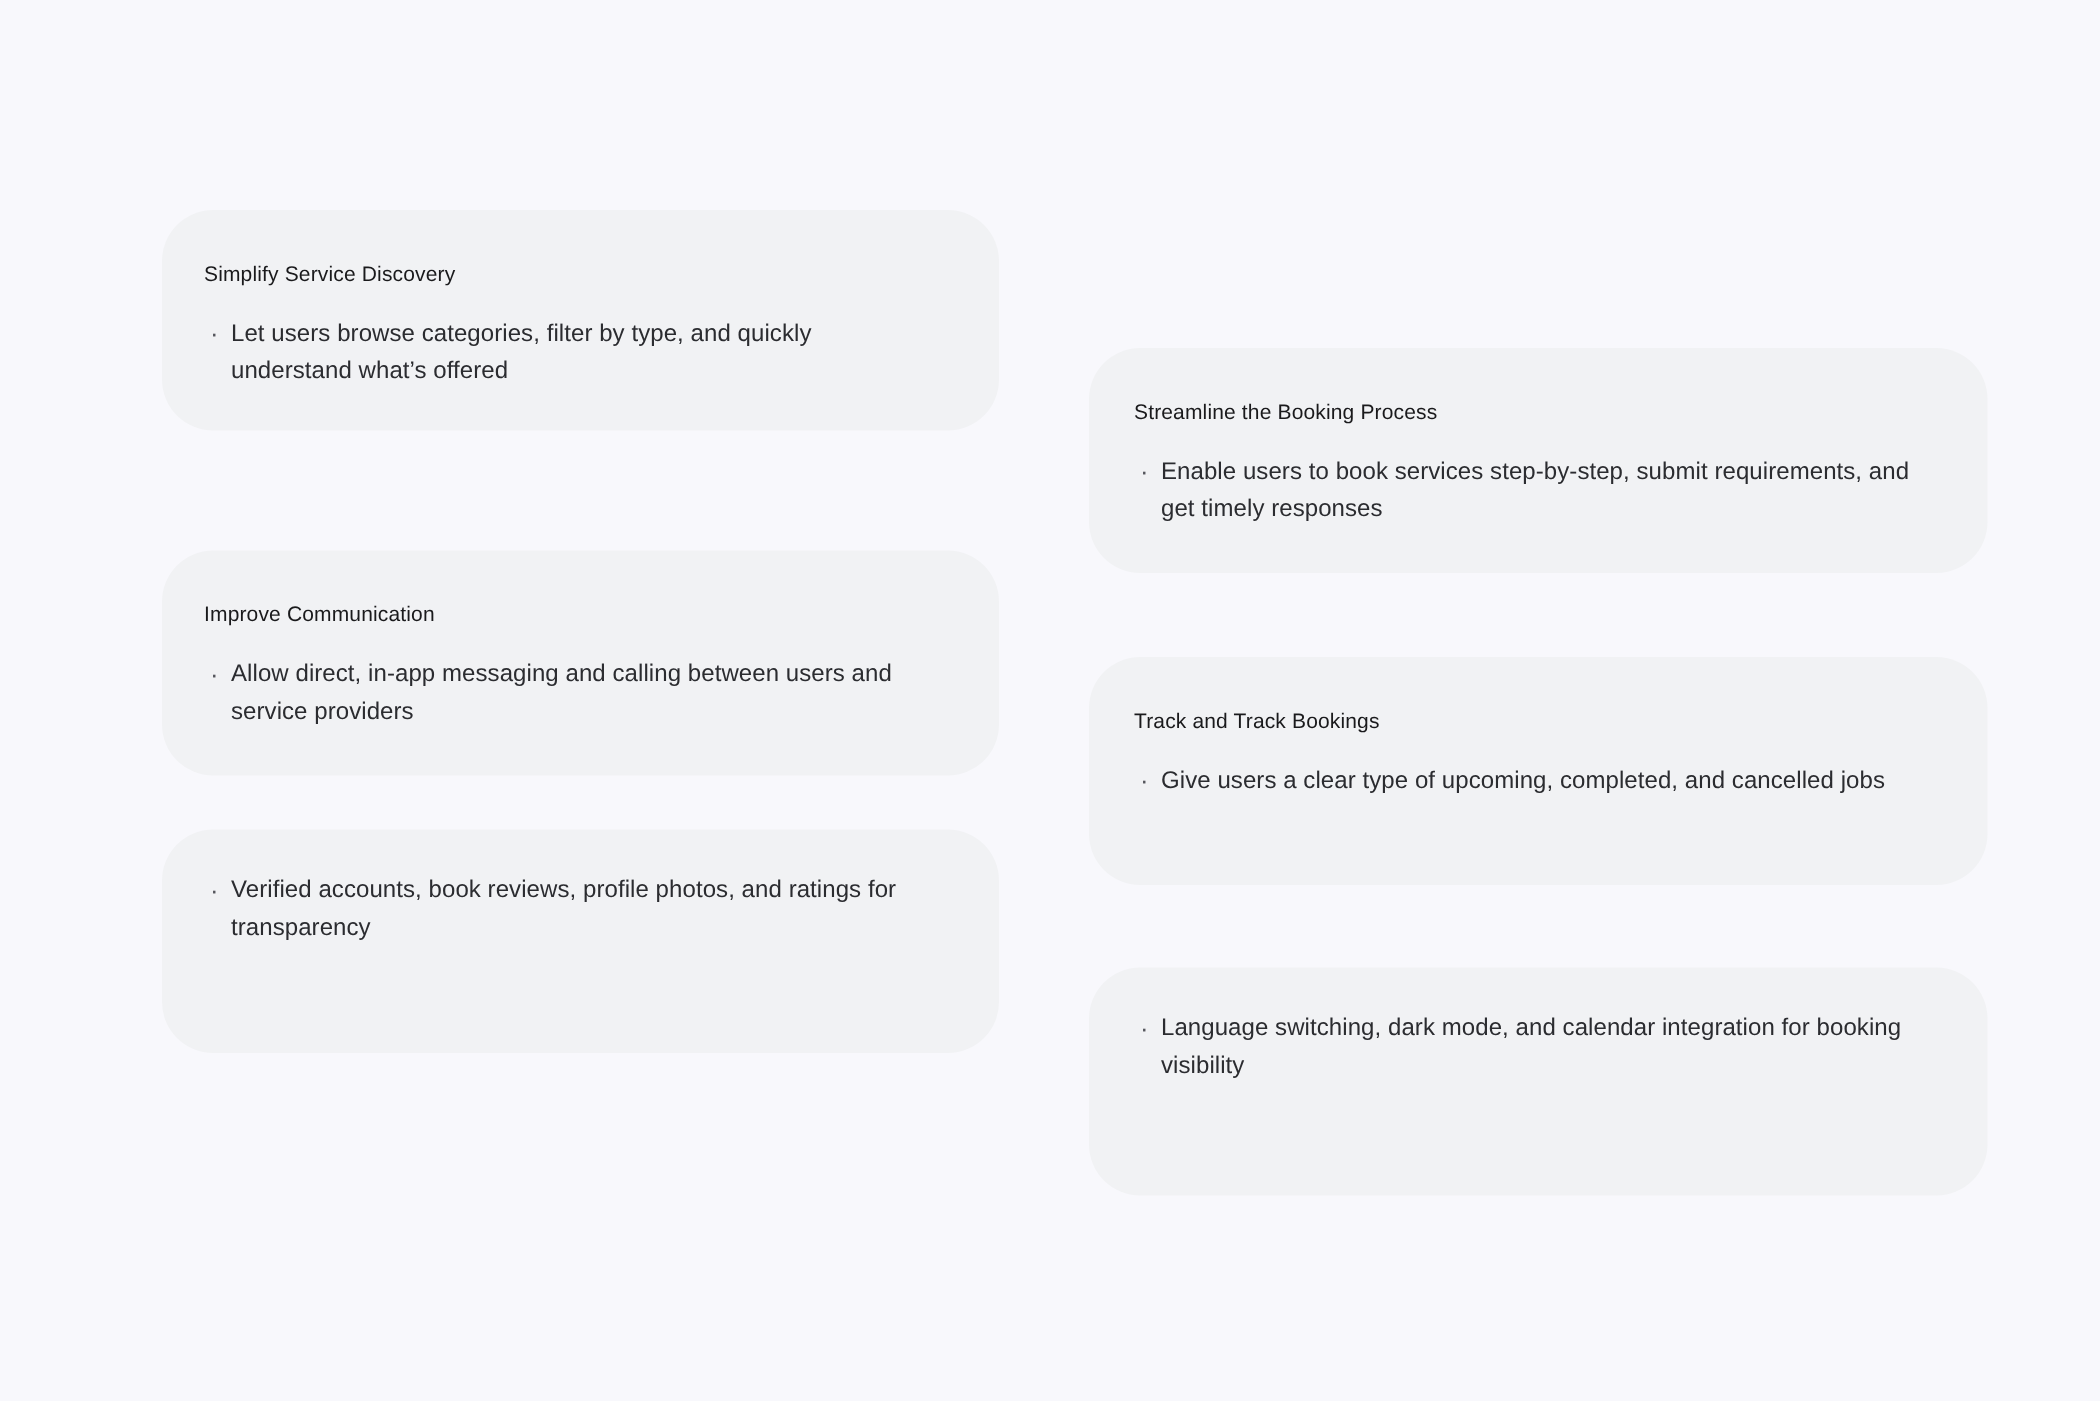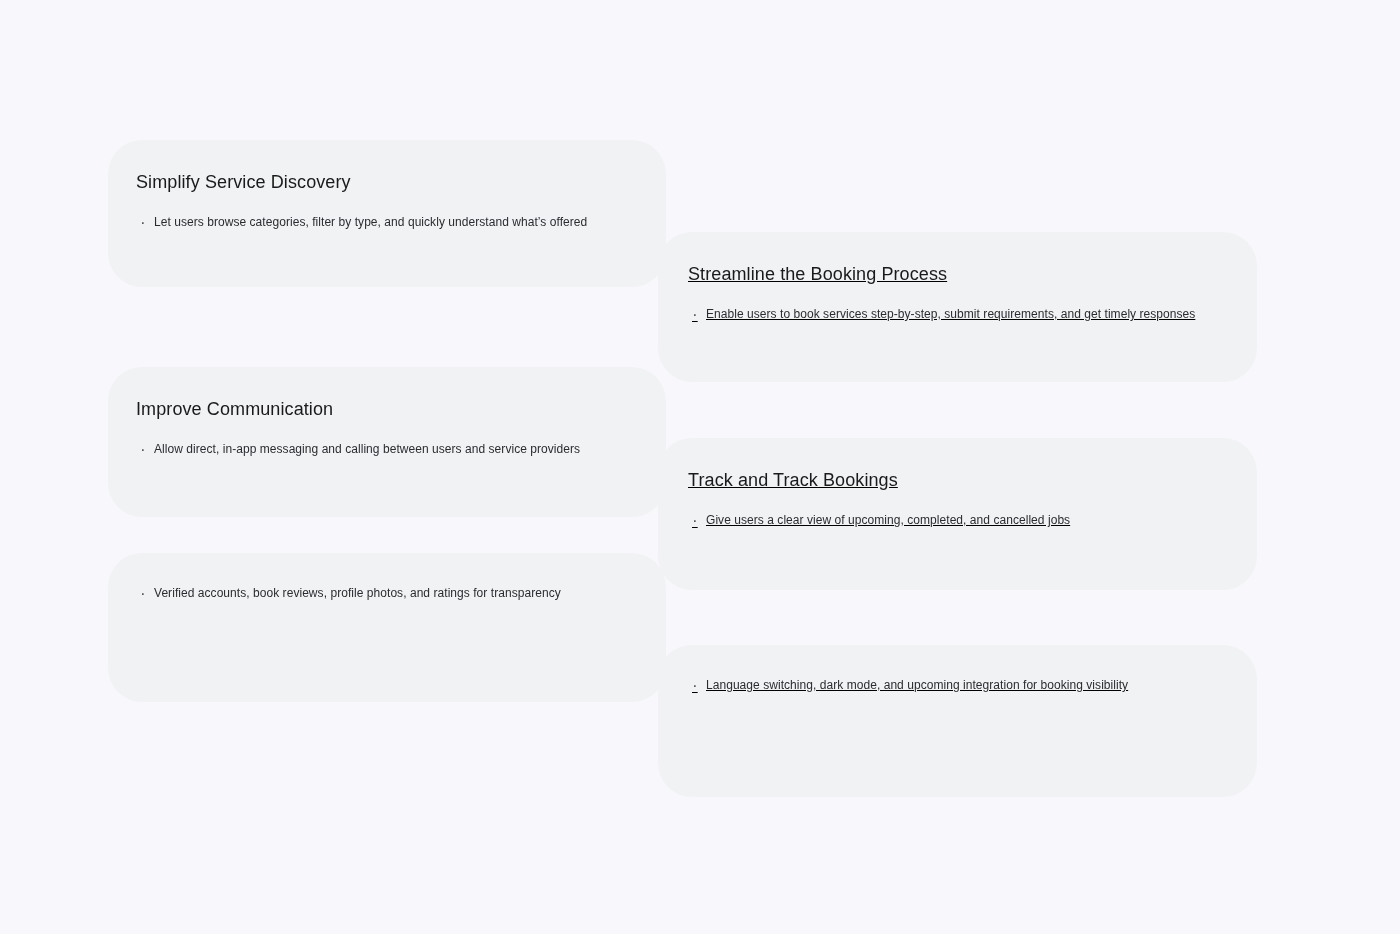--- a/index.html
+++ b/index.html
@@ -30,33 +30,33 @@
   }
 
   
   .col-left { left: 108px; width: 558px; }
   .col-left .card-inner { padding: 28px 30px 26px 28px; }
   .card-l1 { top: 140px; height: 147px; }
   .card-l2 { top: 367px; height: 150px; }
   .card-l3 { top: 553px; height: 149px; }
 
   
-  .col-right { left: 658px; width: 599px; text-decoration: underline; }
+  .col-right { left: 726px; width: 599px; }
   .col-right .card-inner { padding: 28px 30px 26px 30px; }
   .card-r1 { top: 232px; height: 150px; }
   .card-r2 { top: 438px; height: 152px; }
   .card-r3 { top: 645px; height: 152px; }
 
   .card-inner {
     box-sizing: border-box;
     height: 100%;
   }
 
   .card-title {
-    font-size: 18px;
+    font-size: 14px;
     line-height: 28px;
     font-weight: 500;
     color: #1a1a1c;
     letter-spacing: 0.1px;
     margin: 0 0 14px 0;
     white-space: nowrap;
   }
 
   .bullet-list {
     margin: 0;
@@ -76,21 +76,21 @@
     font-size: 17px;
     line-height: 25px;
     color: #55565c;
     text-align: left;
     padding-left: 4px;
     box-sizing: border-box;
   }
 
   .bullet-text {
     flex: 1 1 auto;
-    font-size: 12px;
+    font-size: 16px;
     line-height: 25px;
     color: #2b2c30;
     letter-spacing: 0.05px;
     max-width: 470px;
   }
 
   .col-right .bullet-text { max-width: 515px; }
 </style>
 </head>
 <body>
@@ -143,30 +143,30 @@
       </ul>
     </div>
   </div>
 
   <div class="card col-right card-r2">
     <div class="card-inner">
       <div class="card-title">Track and Track Bookings</div>
       <ul class="bullet-list">
         <li class="bullet-item">
           <span class="bullet-dot">·</span>
-          <span class="bullet-text">Give users a clear view of upcoming, completed, and cancelled jobs</span>
+          <span class="bullet-text">Give users a clear type of upcoming, completed, and cancelled jobs</span>
         </li>
       </ul>
     </div>
   </div>
 
   <div class="card col-right card-r3">
     <div class="card-inner">
       <ul class="bullet-list">
         <li class="bullet-item">
           <span class="bullet-dot">·</span>
-          <span class="bullet-text">Language switching, dark mode, and upcoming integration for booking visibility</span>
+          <span class="bullet-text">Language switching, dark mode, and calendar integration for booking visibility</span>
         </li>
       </ul>
     </div>
   </div>
 
 </div>
 
 </body></html>

